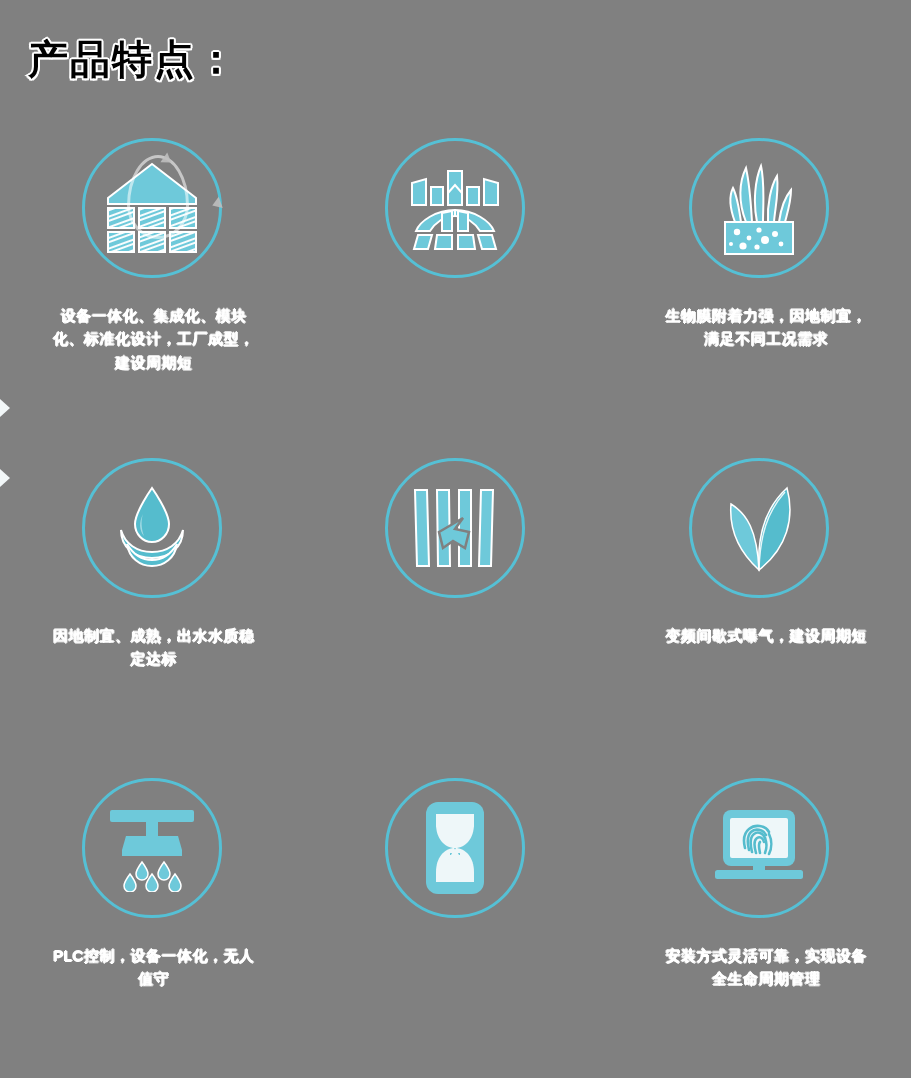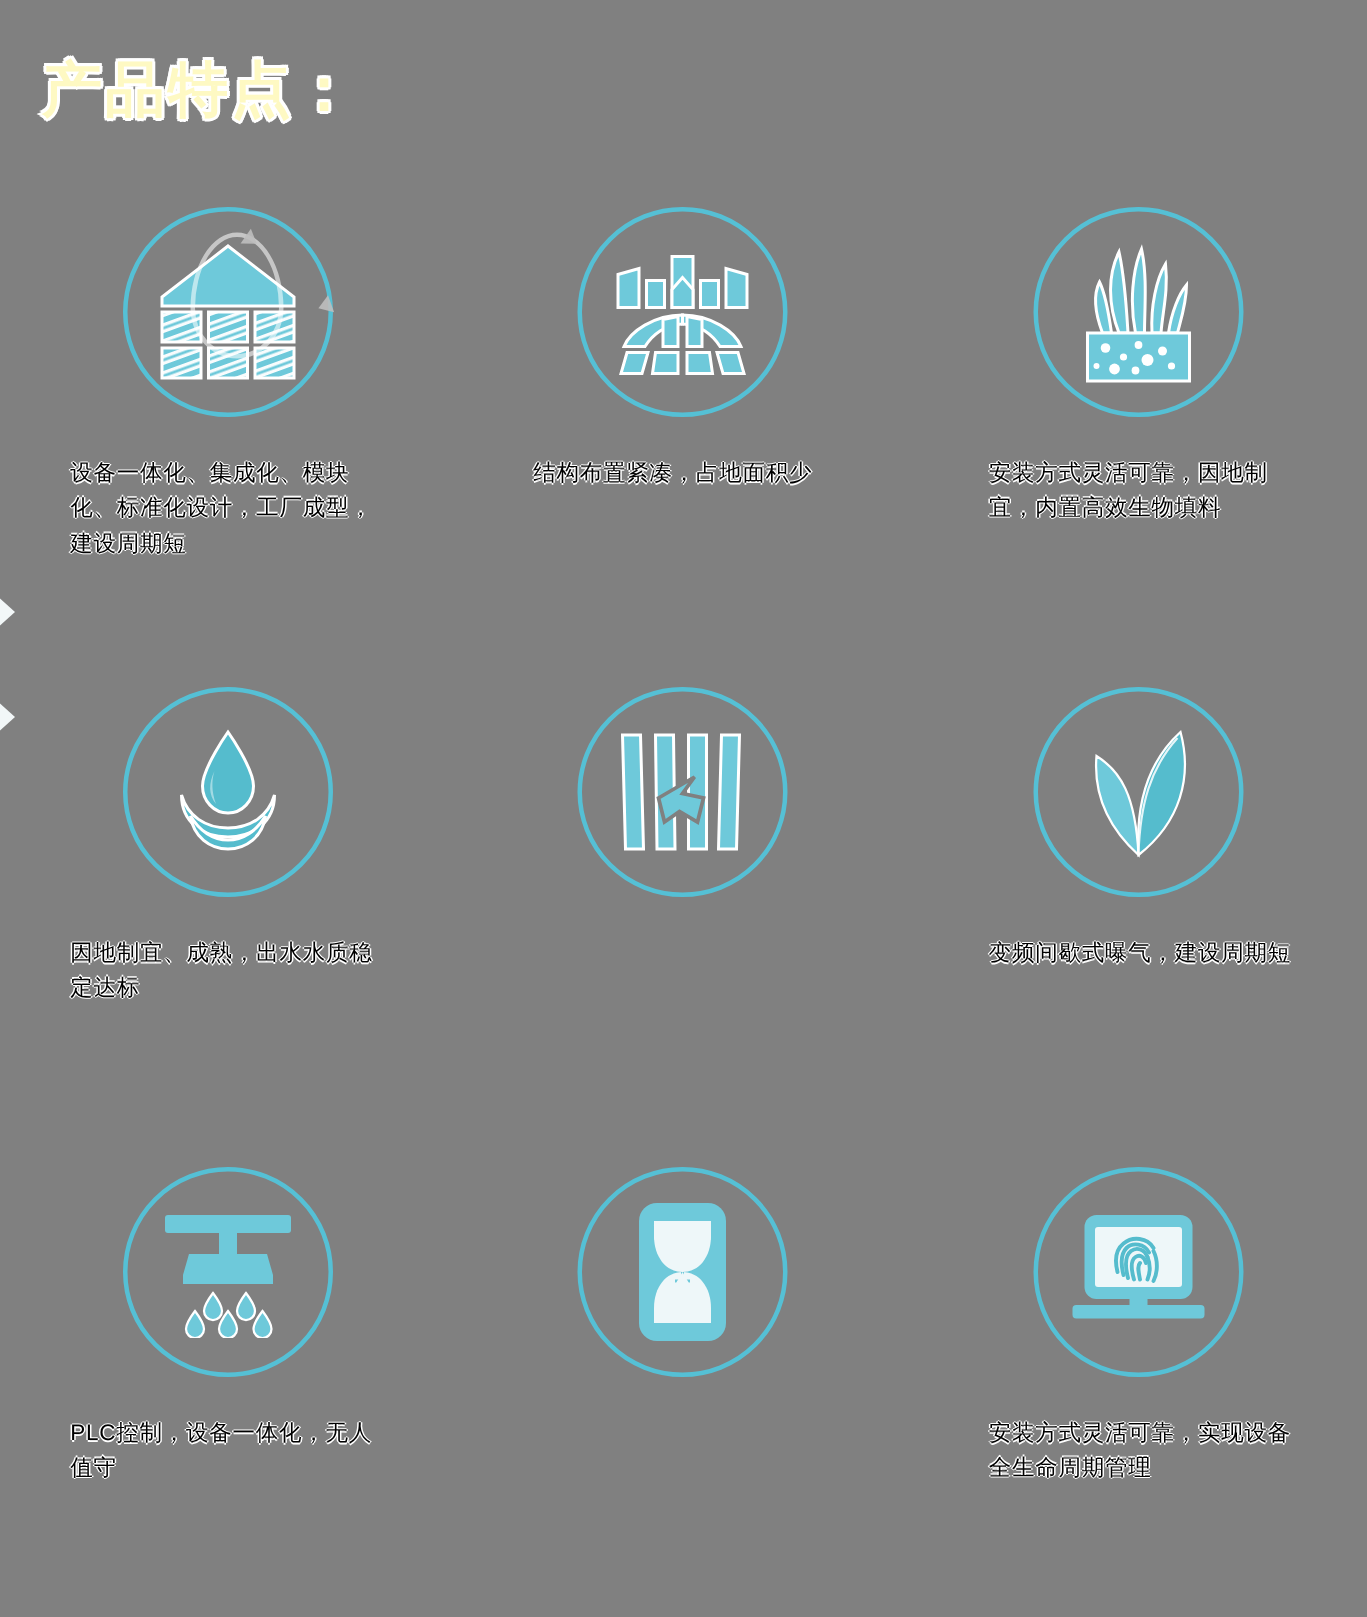--- a/index.html
+++ b/index.html
@@ -27,21 +27,21 @@
     -webkit-text-stroke: 2.5px #ffffff;
     paint-order: stroke fill;
     text-shadow:
        2px 0 0 #ffffff, -2px 0 0 #ffffff,
        0 2px 0 #ffffff, 0 -2px 0 #ffffff,
        1.5px 1.5px 0 #ffffff, -1.5px 1.5px 0 #ffffff,
        1.5px -1.5px 0 #ffffff, -1.5px -1.5px 0 #ffffff;
     white-space: nowrap;
   }
   .page-title .inner {
-    color: #fef9c3;
+    color: #000000;
     text-align: right;
   }
 
   
   .edge-arrow {
     position: absolute;
     left: 0px;
     width: 0;
     height: 0;
     border-top: 9px solid transparent;
@@ -79,25 +79,25 @@
     margin-top: 18px;
     position: relative;
   }
   .icon-circle svg { display: block; }
 
   .feature-text {
     margin-top: 26px;
     width: 214px;
     font-size: 15px;
     line-height: 1.55;
-    color: #000000;
+    color: #ffffff;
     text-shadow:
        1px 0 0 #ffffff, -1px 0 0 #ffffff,
        0 1px 0 #ffffff, 0 -1px 0 #ffffff;
-    text-align: left;
+    text-align: center;
     letter-spacing: 0.5px;
   }
   
   .col-0 .feature-text { margin-left: 4px; }
   .col-1 .feature-text { margin-left: 14px; }
   .col-2 .feature-text { margin-left: 14px; }
 
   
   .ghost-drop {
     position: absolute;
@@ -183,21 +183,20 @@
           </g>
           <g fill="#6ec9da" stroke="#ffffff" stroke-width="2">
             <path d="M12 70 L26 70 L22 84 L8 84 Z"></path>
             <path d="M31 70 L46 70 L46 84 L29 84 Z"></path>
             <path d="M52 70 L67 70 L69 84 L52 84 Z"></path>
             <path d="M72 70 L86 70 L90 84 L76 84 Z"></path>
           </g>
         </svg>
       </span>
     </div>
-    <div class="feature-text">结构布置紧凑，占地面积少</div>
   </div>
 
   <div class="feature-cell col-2">
     <div class="icon-circle">
       <span>
         <svg width="92" height="100" viewBox="0 0 92 100">
           <g fill="#6ec9da" stroke="#ffffff" stroke-width="2">
             <path d="M22 64 C16 48 16 38 20 30 C24 38 26 50 28 64 Z"></path>
             <path d="M33 64 C25 44 26 24 33 10 C37 28 38 48 39 64 Z"></path>
             <path d="M44 64 C40 44 42 22 48 8 C52 26 50 48 50 64 Z"></path>
@@ -212,21 +211,21 @@
             <circle cx="46" cy="72" r="2.6"></circle>
             <circle cx="52" cy="82" r="4"></circle>
             <circle cx="44" cy="89" r="2.6"></circle>
             <circle cx="62" cy="76" r="3"></circle>
             <circle cx="68" cy="86" r="2.4"></circle>
             <circle cx="18" cy="86" r="2"></circle>
           </g>
         </svg>
       </span>
     </div>
-    <div class="feature-text">安装方式灵活可靠，因地制宜，内置高效生物填料</div>
+    <div class="feature-text">生物膜附着力强，因地制宜，满足不同工况需求</div>
   </div>
 
   <div class="feature-cell col-0">
     <div class="icon-circle">
       <span>
         <svg width="90" height="84" viewBox="0 0 90 84">
           <path d="M45 2 C45 2 28 26 28 38 C28 48 35.6 56 45 56 C54.4 56 62 48 62 38 C62 26 45 2 45 2 Z" fill="#55bccd" stroke="#ffffff" stroke-width="2"></path>
           <path d="M36 28 C32 36 32 44 37 50 C34 42 34 34 36 28 Z" fill="#ffffff" opacity="0.45"></path>
           <path d="M14 44 C14 62 28 72 45 72 C62 72 76 62 76 44 C72 58 60 66 45 66 C30 66 18 58 14 44 Z" fill="#55bccd" stroke="#ffffff" stroke-width="2"></path>
           <path d="M20 58 C22 72 33 80 45 80 C57 80 68 72 70 58 C64 68 55 74 45 74 C35 74 26 68 20 58 Z" fill="#55bccd" stroke="#ffffff" stroke-width="2"></path>

